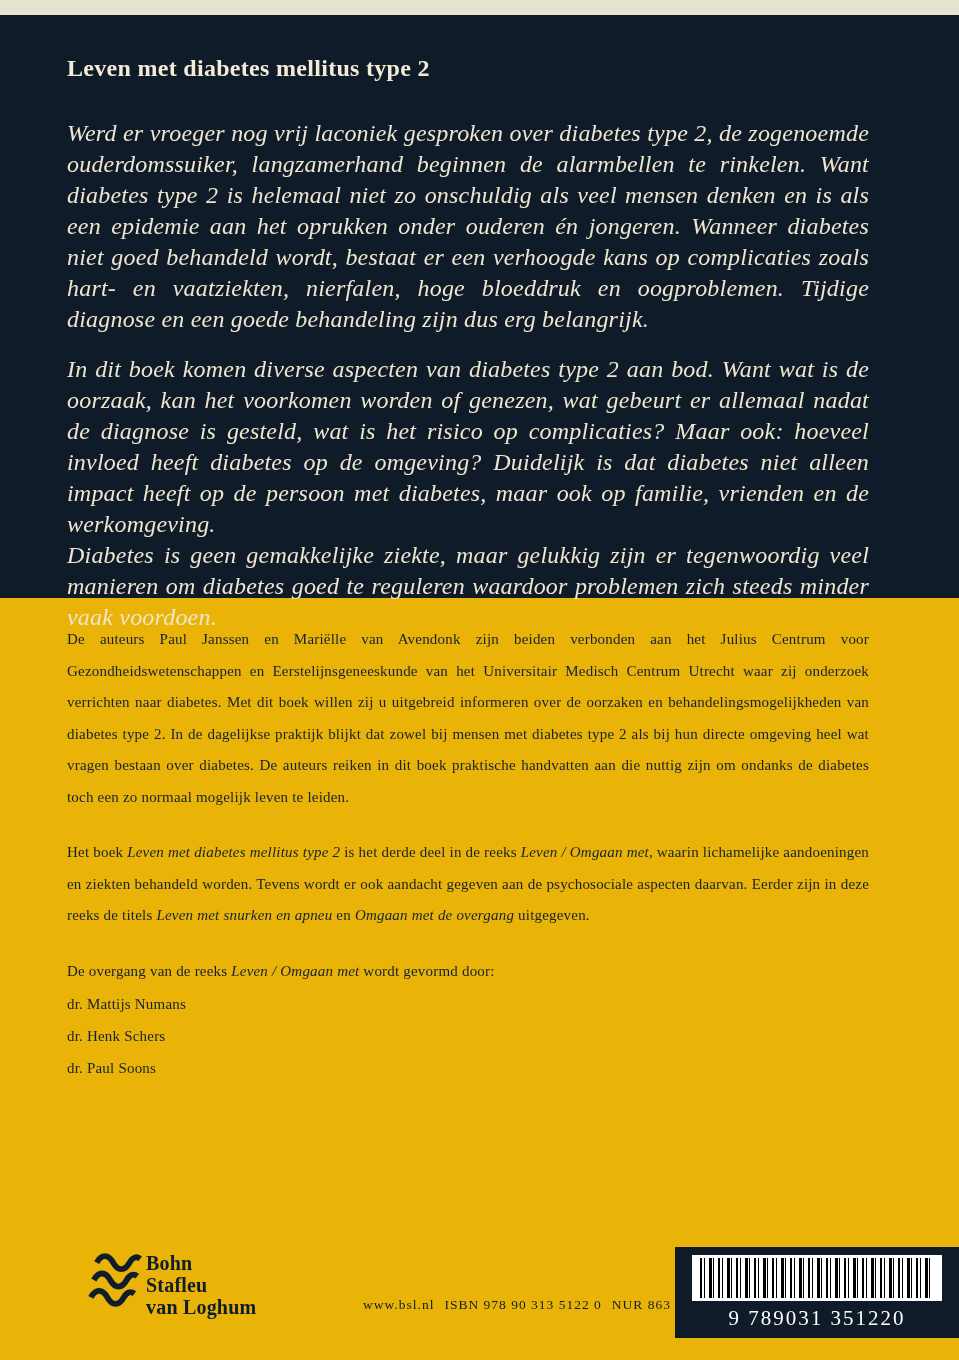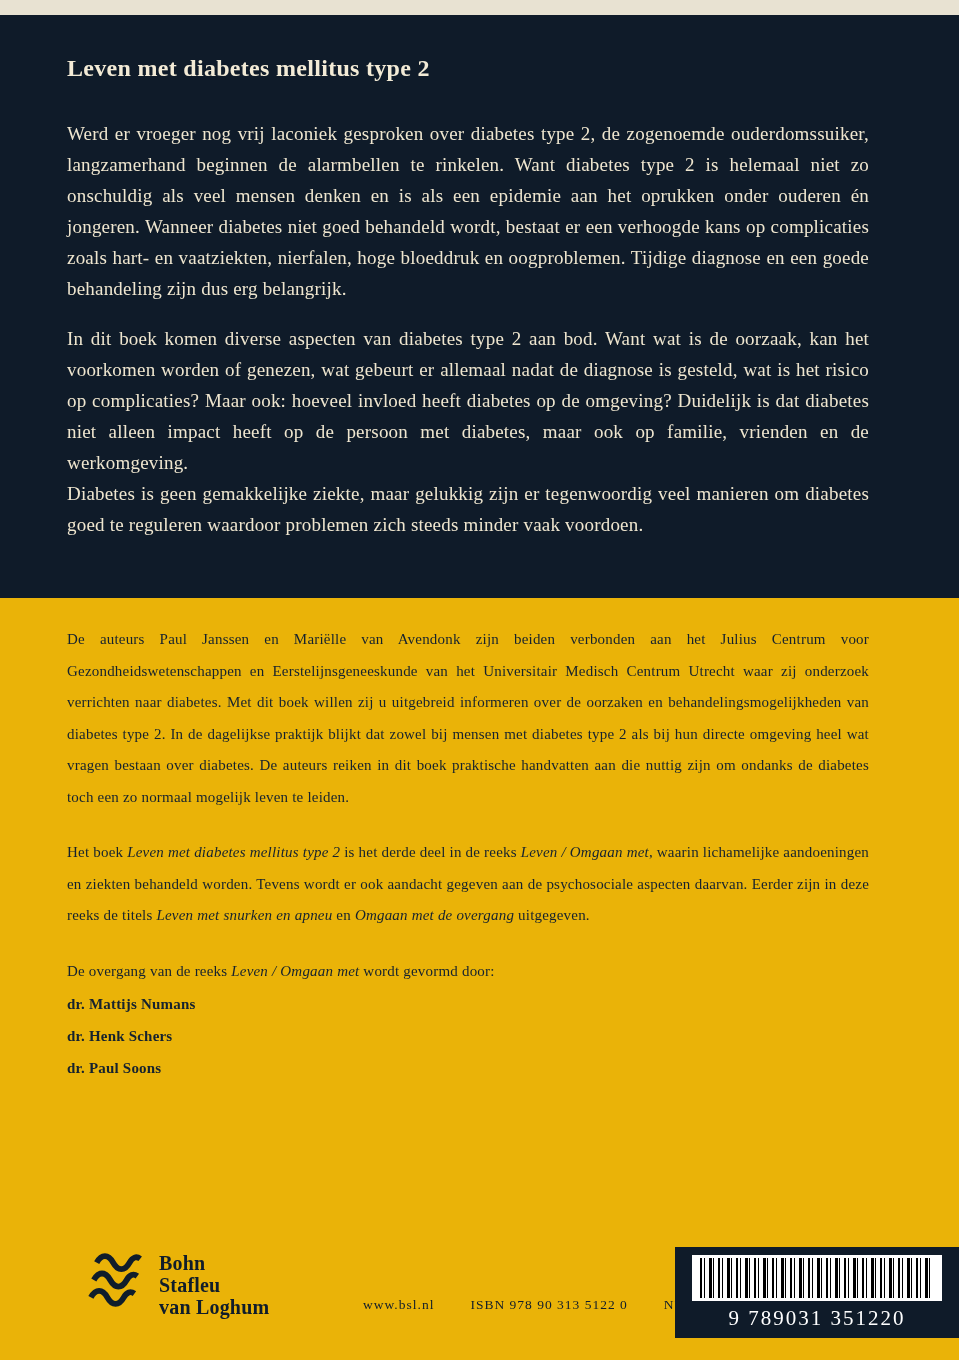--- a/index.html
+++ b/index.html
@@ -20,57 +20,58 @@
     padding: 40px 90px 0 67px;
   }
   .dark h1 {
     font-size: 24px;
     font-weight: bold;
     letter-spacing: 0.3px;
     color: #f3ebd6;
     margin-bottom: 36px;
   }
   .body-text p {
-    font-size: 19px;
+    font-size: 24px;
     line-height: 31px;
     text-align: justify;
     letter-spacing: 0.2px;
+    font-style: italic;
   }
   .mt { margin-top: 19px; }
   .mt-lg { margin-top: 24px; }
   
   .cream {
     padding: 26px 90px 0 67px;
     color: #15222f;
   }
   .cream p {
     font-size: 15px;
     line-height: 31.5px;
     text-align: justify;
     letter-spacing: 0.2px;
   }
   .cream p.no-just { text-align: left; }
   .it { font-style: italic; }
   .names { margin-top: 1px; }
-  .names p { text-align: left; line-height: 32px; font-weight: bold; }
+  .names p { text-align: left; line-height: 32px; }
   
   .publisher {
     position: absolute; left: 88px; top: 1234px;
-    display: flex; align-items: flex-start; gap: 13px;
+    display: flex; align-items: flex-start; 
     color: #101d2b;
   }
   .logo-waves { width: 58px; height: 64px; display: block; }
   .pub-name {
     font-weight: bold; font-size: 20px; line-height: 22px;
     padding-top: 3px; letter-spacing: 0.2px;
   }
   .meta {
     position: absolute; left: 363px; top: 1282px;
     font-size: 13.5px; letter-spacing: 1px; color: #101d2b;
-    display: flex; gap: 36px; white-space: nowrap; align-items: center;
+    display: flex; gap: 10px; white-space: nowrap; align-items: center;
   }
   .barcode-block {
     position: absolute; left: 675px; top: 1232px;
     width: 284px; height: 91px;
     background: #0f1b29;
     padding: 8px 17px 0;
   }
   .bars {
     height: 46px; background: #ffffff; padding: 3px 8px;
   }

